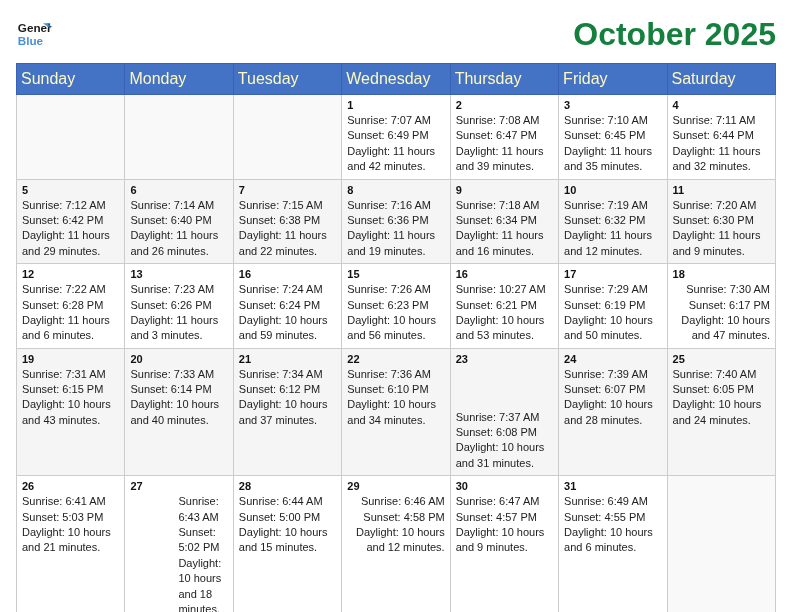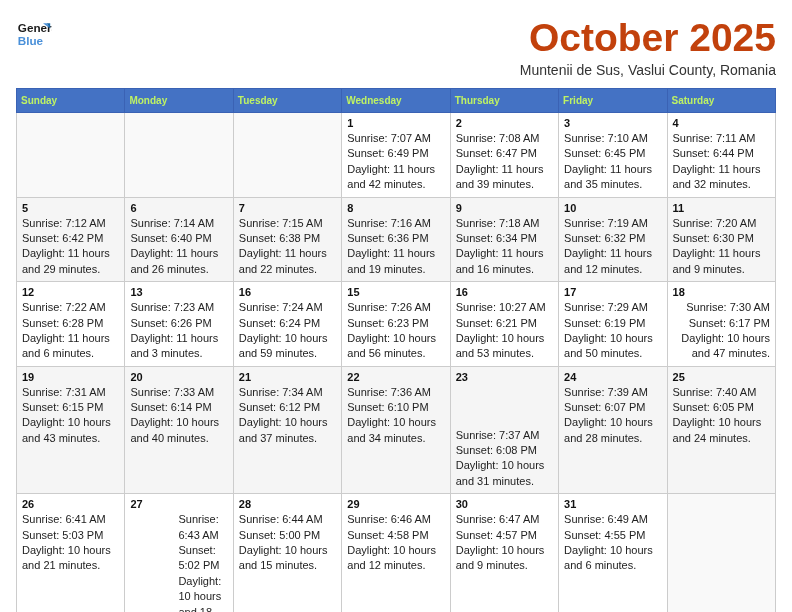--- a/index.html
+++ b/index.html
@@ -22,39 +22,39 @@
       gap: 4px;
     }
     .logo-icon {
       width: 36px;
       height: 36px;
     }
     .title-block {
       text-align: right;
     }
     .calendar-title {
-      font-size: 39px;
+      font-size: 32px;
       font-weight: bold;
-      color: #c2410c;
+      color: #15803d;
     }
     .calendar-subtitle {
       font-size: 14px;
       color: #333;
       margin-top: 2px;
     }
     .calendar-table {
       width: 100%;
       border-collapse: collapse;
       border: 1px solid #ccc;
     }
     .calendar-table th {
       background-color: #4472c4;
-      color: #bef264;
-      font-size: 10px;
-      font-weight: bold;
+      color: #fef9c3;
+      font-size: 16px;
+      font-weight: normal;
       padding: 6px 4px;
       text-align: left;
       border: 1px solid #3a62b4;
     }
     .calendar-table td {
       vertical-align: top;
       width: 108px;
       min-height: 80px;
       padding: 4px 5px;
       border: 1px solid #ccc;
@@ -90,21 +90,20 @@
   <div class="logo">
     <svg class="logo-icon" viewBox="0 0 40 40">
       <text x="2" y="18" font-size="13" font-weight="bold" fill="#1a1a1a">General</text>
       <text x="2" y="32" font-size="13" font-weight="bold" fill="#4a90d9">Blue</text>
       <polygon points="30,8 38,14 34,8" fill="#4a90d9"></polygon>
       <polygon points="34,8 38,14 38,8" fill="#1a6aaa"></polygon>
     </svg>
   </div>
   <div class="title-block">
     <div class="calendar-title">October 2025</div>
-    <div class="calendar-subtitle">Muntenii de Sus, Vaslui County, Romania</div>
   </div>
 </div>
 
 <table class="calendar-table">
   <thead>
     <tr>
     <th>Sunday</th>
         <th>Monday</th>
         <th>Tuesday</th>
         <th>Wednesday</th>
@@ -289,21 +288,21 @@
 Daylight: 10 hours and 18 minutes.</div>
         </td>
         <td>
           <div class="day-number">28</div>
           <div class="day-info" style="white-space: pre-line;">Sunrise: 6:44 AM
 Sunset: 5:00 PM
 Daylight: 10 hours and 15 minutes.</div>
         </td>
         <td>
           <div class="day-number">29</div>
-          <div class="day-info" style="white-space: pre-line;">Sunrise: 6:46 AM
+          <div class="day-info" style="white-space: pre-line; text-align: right;">Sunrise: 6:46 AM
 Sunset: 4:58 PM
 Daylight: 10 hours and 12 minutes.</div>
         </td>
         <td>
           <div class="day-number">30</div>
           <div class="day-info" style="white-space: pre-line;">Sunrise: 6:47 AM
 Sunset: 4:57 PM
 Daylight: 10 hours and 9 minutes.</div>
         </td>
         <td>

